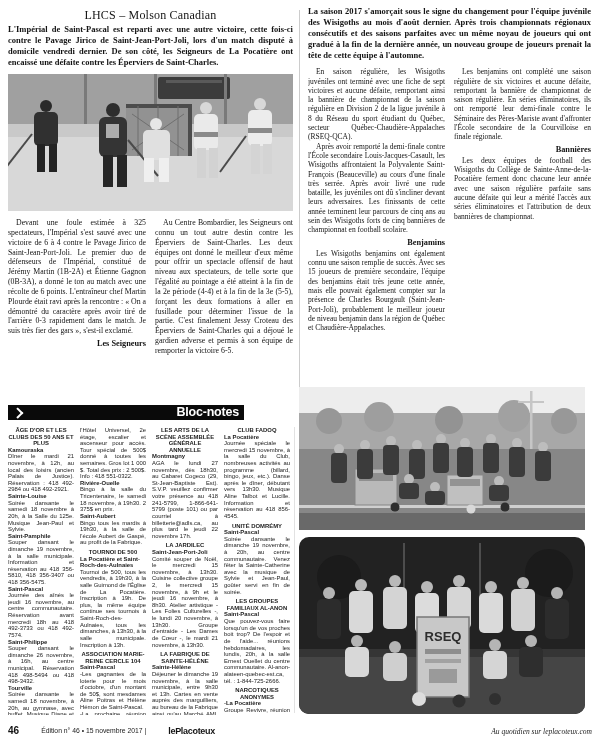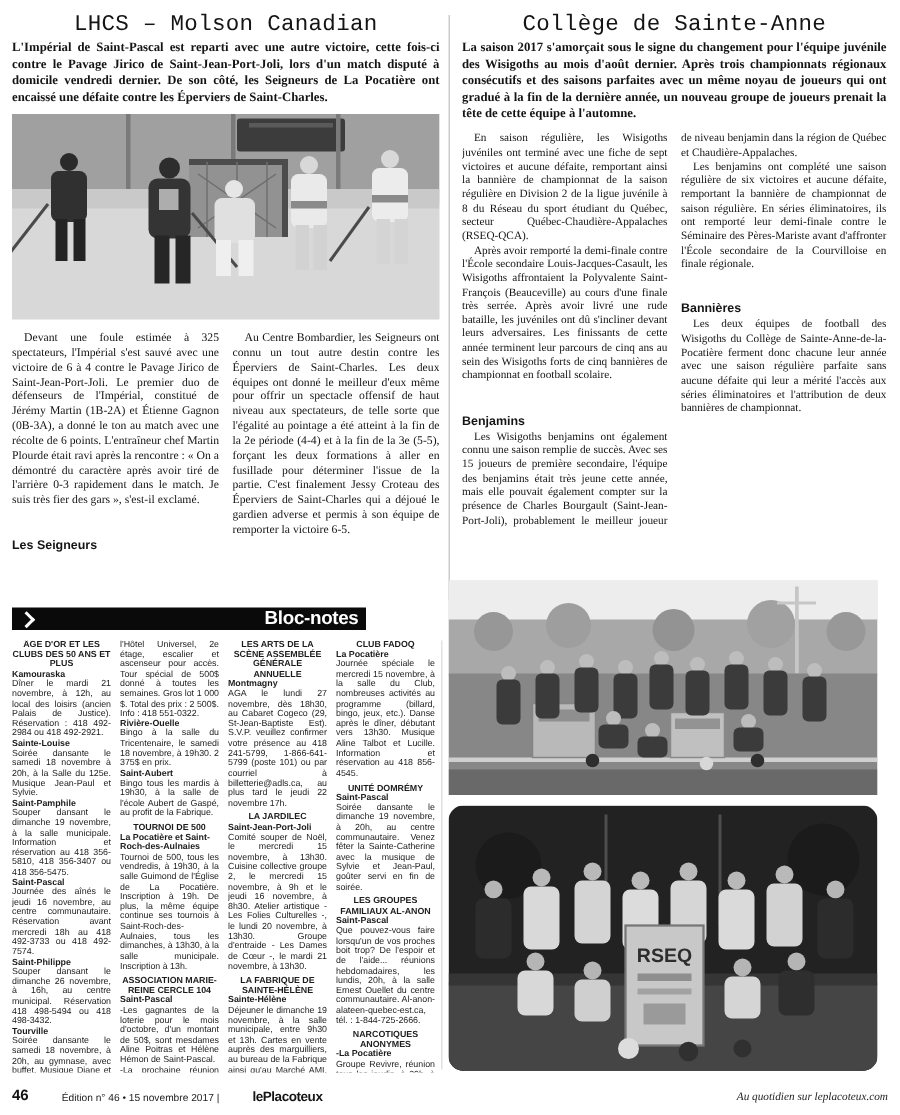--- a/index.html
+++ b/index.html
@@ -2,31 +2,31 @@
 <html lang="fr"><head>
 <meta charset="utf-8">
 <style>
   html,body{margin:0;padding:0;background:#ffffff;}
   .page{position:relative;width:600px;height:743px;background:#ffffff;color:#141414;overflow:hidden;}
 
   
   .article{position:absolute;top:6px;}
   .art-left{left:8px;width:285px;}
   .art-right{left:308px;width:283px;}
-  .kicker{font-family:Liberation Mono, monospace;font-size:15px;text-align:center;letter-spacing:.2px;margin:2px 0 1px;}
+  .kicker{font-family:Liberation Serif, serif;font-size:12px;text-align:center;letter-spacing:.2px;margin:2px 0 1px;}
   .headline{font-family:"Liberation Sans",sans-serif;font-weight:bold;font-size:23px;line-height:1.05;text-align:center;letter-spacing:-.4px;margin:2px 0 5px;white-space:pre-line;color:#0c0c0c;}
   .art-right .headline{font-size:19.5px;letter-spacing:-.5px;line-height:1.1;margin-bottom:6px;}
   .lede{font-family:"Liberation Serif",serif;font-weight:bold;font-size:8.5px;line-height:1.3;text-align:justify;margin:0 0 6px;}
   .photo{background:#dddddd;overflow:hidden;}
   .photo svg{display:block;}
   .photo-hockey{width:285px;height:137px;margin:1px 0 7px;}
   .body-cols{font-family:"Liberation Serif",serif;font-size:7.8px;line-height:1.26;text-align:justify;column-count:2;column-gap:9px;column-fill:auto;height:150px;overflow:hidden;hyphens:auto;}
   .art-right .body-cols{font-size:7.5px;line-height:1.24;height:268px;}
   .body-p{margin:0;text-indent:8px;}
-  .subhead{margin:20px 0 1px;text-align:left;font-size:8.3px;font-weight:bold;font-family:Liberation Sans, sans-serif;}
+  .subhead{margin:3px 0 1px;text-align:right;font-size:8.3px;font-weight:bold;font-family:Liberation Serif, serif;}
 
   
   .bn-banner{position:absolute;left:8px;top:405px;width:236px;height:15px;background:#0a0a0a;}
   .bn-chev{position:absolute;left:6px;top:3.5px;width:5.5px;height:5.5px;border-right:2.5px solid #fff;border-top:2.5px solid #fff;transform:rotate(45deg);}
   .bn-title{position:absolute;right:5px;top:0;height:15px;line-height:15px;font-family:"Liberation Sans",sans-serif;font-weight:bold;font-size:12.5px;color:#ffffff;letter-spacing:-.2px;}
   .bn-col{position:absolute;top:427px;width:66px;height:288px;overflow:hidden;font-family:"Liberation Sans",sans-serif;font-size:5.9px;line-height:1.12;color:#1c1c1c;}
   .bn-col-0{left:8px;}.bn-col-1{left:80px;}.bn-col-2{left:152px;}.bn-col-3{left:224px;}
   .bn-header{font-weight:bold;text-align:center;margin-top:3px;}
   .bn-col > :first-child{margin-top:0;}
   .bn-place{font-weight:bold;}
@@ -34,21 +34,21 @@
 
   
   .photo-day{position:absolute;left:299px;top:387px;width:286px;height:143px;}
   .photo-night{position:absolute;left:299px;top:537px;width:286px;height:177px;border-radius:10px;}
 
   .vrule{position:absolute;left:299px;top:10px;width:1px;height:390px;background:#cccccc;}
   .vrule2{position:absolute;left:294px;top:427px;width:1px;height:286px;background:#e2e2e2;}
 
   
   .footer{position:absolute;left:8px;top:725px;width:584px;display:flex;justify-content:space-between;align-items:baseline;font-family:"Liberation Sans",sans-serif;}
-  .f-left{display:flex;align-items:flex-end;gap:22px;}
+  .f-left{display:flex;align-items:center;gap:22px;}
   .f-num{font-weight:bold;font-size:10px;}
   .f-ed{font-size:6.8px;color:#222;}
   .f-brand{font-weight:bold;font-size:9px;letter-spacing:-.3px;}
   .f-tag{font-family:"Liberation Serif",serif;font-style:italic;font-size:7.5px;color:#222;}
 </style>
 </head>
 <body>
 
 <div class="page">
 
@@ -102,21 +102,20 @@
       </svg>
     </div>
     <div class="body-cols" id="left-body">
         <p class="body-p">Devant une foule estimée à 325 spectateurs, l'Impérial s'est sauvé avec une victoire de 6 à 4 contre le Pavage Jirico de Saint-Jean-Port-Joli. Le premier duo de défenseurs de l'Impérial, constitué de Jérémy Martin (1B-2A) et Étienne Gagnon (0B-3A), a donné le ton au match avec une récolte de 6 points. L'entraîneur chef Martin Plourde était ravi après la rencontre : « On a démontré du caractère après avoir tiré de l'arrière 0-3 rapidement dans le match. Je suis très fier des gars », s'est-il exclamé.</p>
         <h4 class="subhead">Les Seigneurs</h4>
         <p class="body-p">Au Centre Bombardier, les Seigneurs ont connu un tout autre destin contre les Éperviers de Saint-Charles. Les deux équipes ont donné le meilleur d'eux même pour offrir un spectacle offensif de haut niveau aux spectateurs, de telle sorte que l'égalité au pointage a été atteint à la fin de la 2e période (4-4) et à la fin de la 3e (5-5), forçant les deux formations à aller en fusillade pour déterminer l'issue de la partie. C'est finalement Jessy Croteau des Éperviers de Saint-Charles qui a déjoué le gardien adverse et permis à son équipe de remporter la victoire 6-5.</p>
       </div>
   </section>
 
   <section class="article art-right">
-    <div class="kicker">Collège de Sainte-Anne</div>
     <p class="lede">La saison 2017 s'amorçait sous le signe du changement pour l'équipe juvénile des Wisigoths au mois d'août dernier. Après trois championnats régionaux consécutifs et des saisons parfaites avec un même noyau de joueurs qui ont gradué à la fin de la dernière année, un nouveau groupe de joueurs prenait la tête de cette équipe à l'automne.</p>
     <div class="body-cols" id="right-body">
         <p class="body-p">En saison régulière, les Wisigoths juvéniles ont terminé avec une fiche de sept victoires et aucune défaite, remportant ainsi la bannière de championnat de la saison régulière en Division 2 de la ligue juvénile à 8 du Réseau du sport étudiant du Québec, secteur Québec-Chaudière-Appalaches (RSEQ-QCA).</p>
         <p class="body-p">Après avoir remporté la demi-finale contre l'École secondaire Louis-Jacques-Casault, les Wisigoths affrontaient la Polyvalente Saint-François (Beauceville) au cours d'une finale très serrée. Après avoir livré une rude bataille, les juvéniles ont dû s'incliner devant leurs adversaires. Les finissants de cette année terminent leur parcours de cinq ans au sein des Wisigoths forts de cinq bannières de championnat en football scolaire.</p>
         <h4 class="subhead">Benjamins</h4>
         <p class="body-p">Les Wisigoths benjamins ont également connu une saison remplie de succès. Avec ses 15 joueurs de première secondaire, l'équipe des benjamins était très jeune cette année, mais elle pouvait également compter sur la présence de Charles Bourgault (Saint-Jean-Port-Joli), probablement le meilleur joueur de niveau benjamin dans la région de Québec et Chaudière-Appalaches.</p>
         <p class="body-p">Les benjamins ont complété une saison régulière de six victoires et aucune défaite, remportant la bannière de championnat de saison régulière. En séries éliminatoires, ils ont remporté leur demi-finale contre le Séminaire des Pères-Mariste avant d'affronter l'École secondaire de la Courvilloise en finale régionale.</p>
         <h4 class="subhead">Bannières</h4>
         <p class="body-p">Les deux équipes de football des Wisigoths du Collège de Sainte-Anne-de-la-Pocatière ferment donc chacune leur année avec une saison régulière parfaite sans aucune défaite qui leur a mérité l'accès aux séries éliminatoires et l'attribution de deux bannières de championnat.</p>
       </div>

